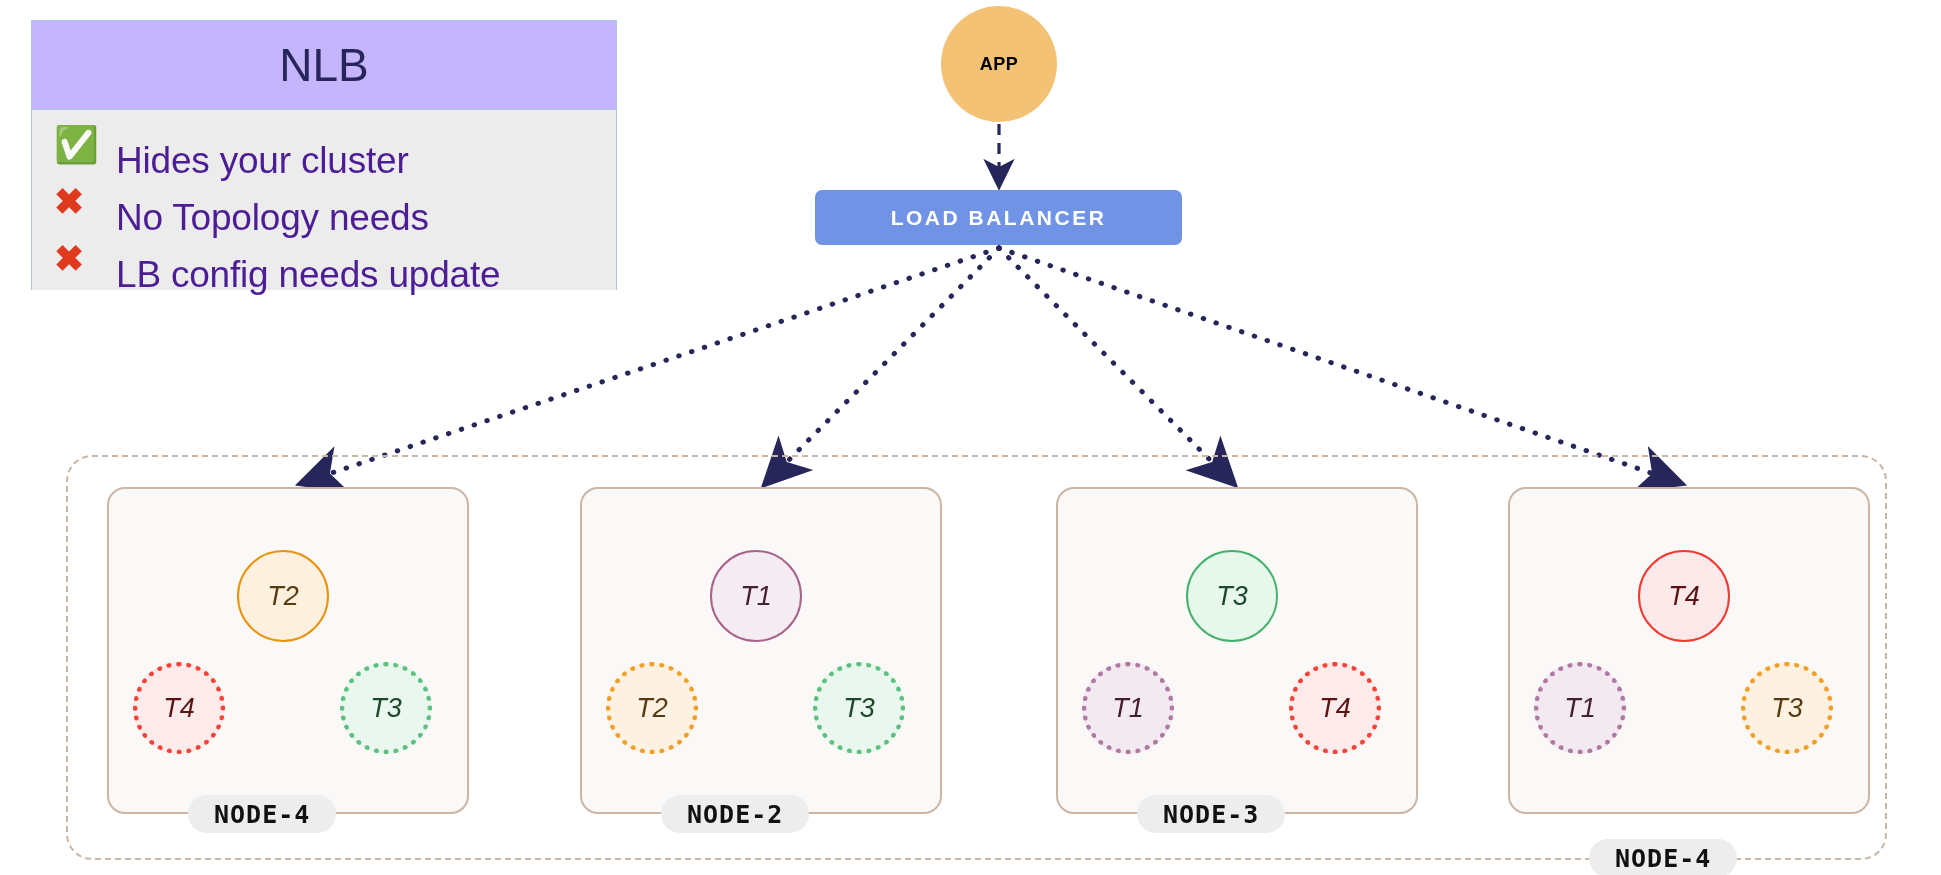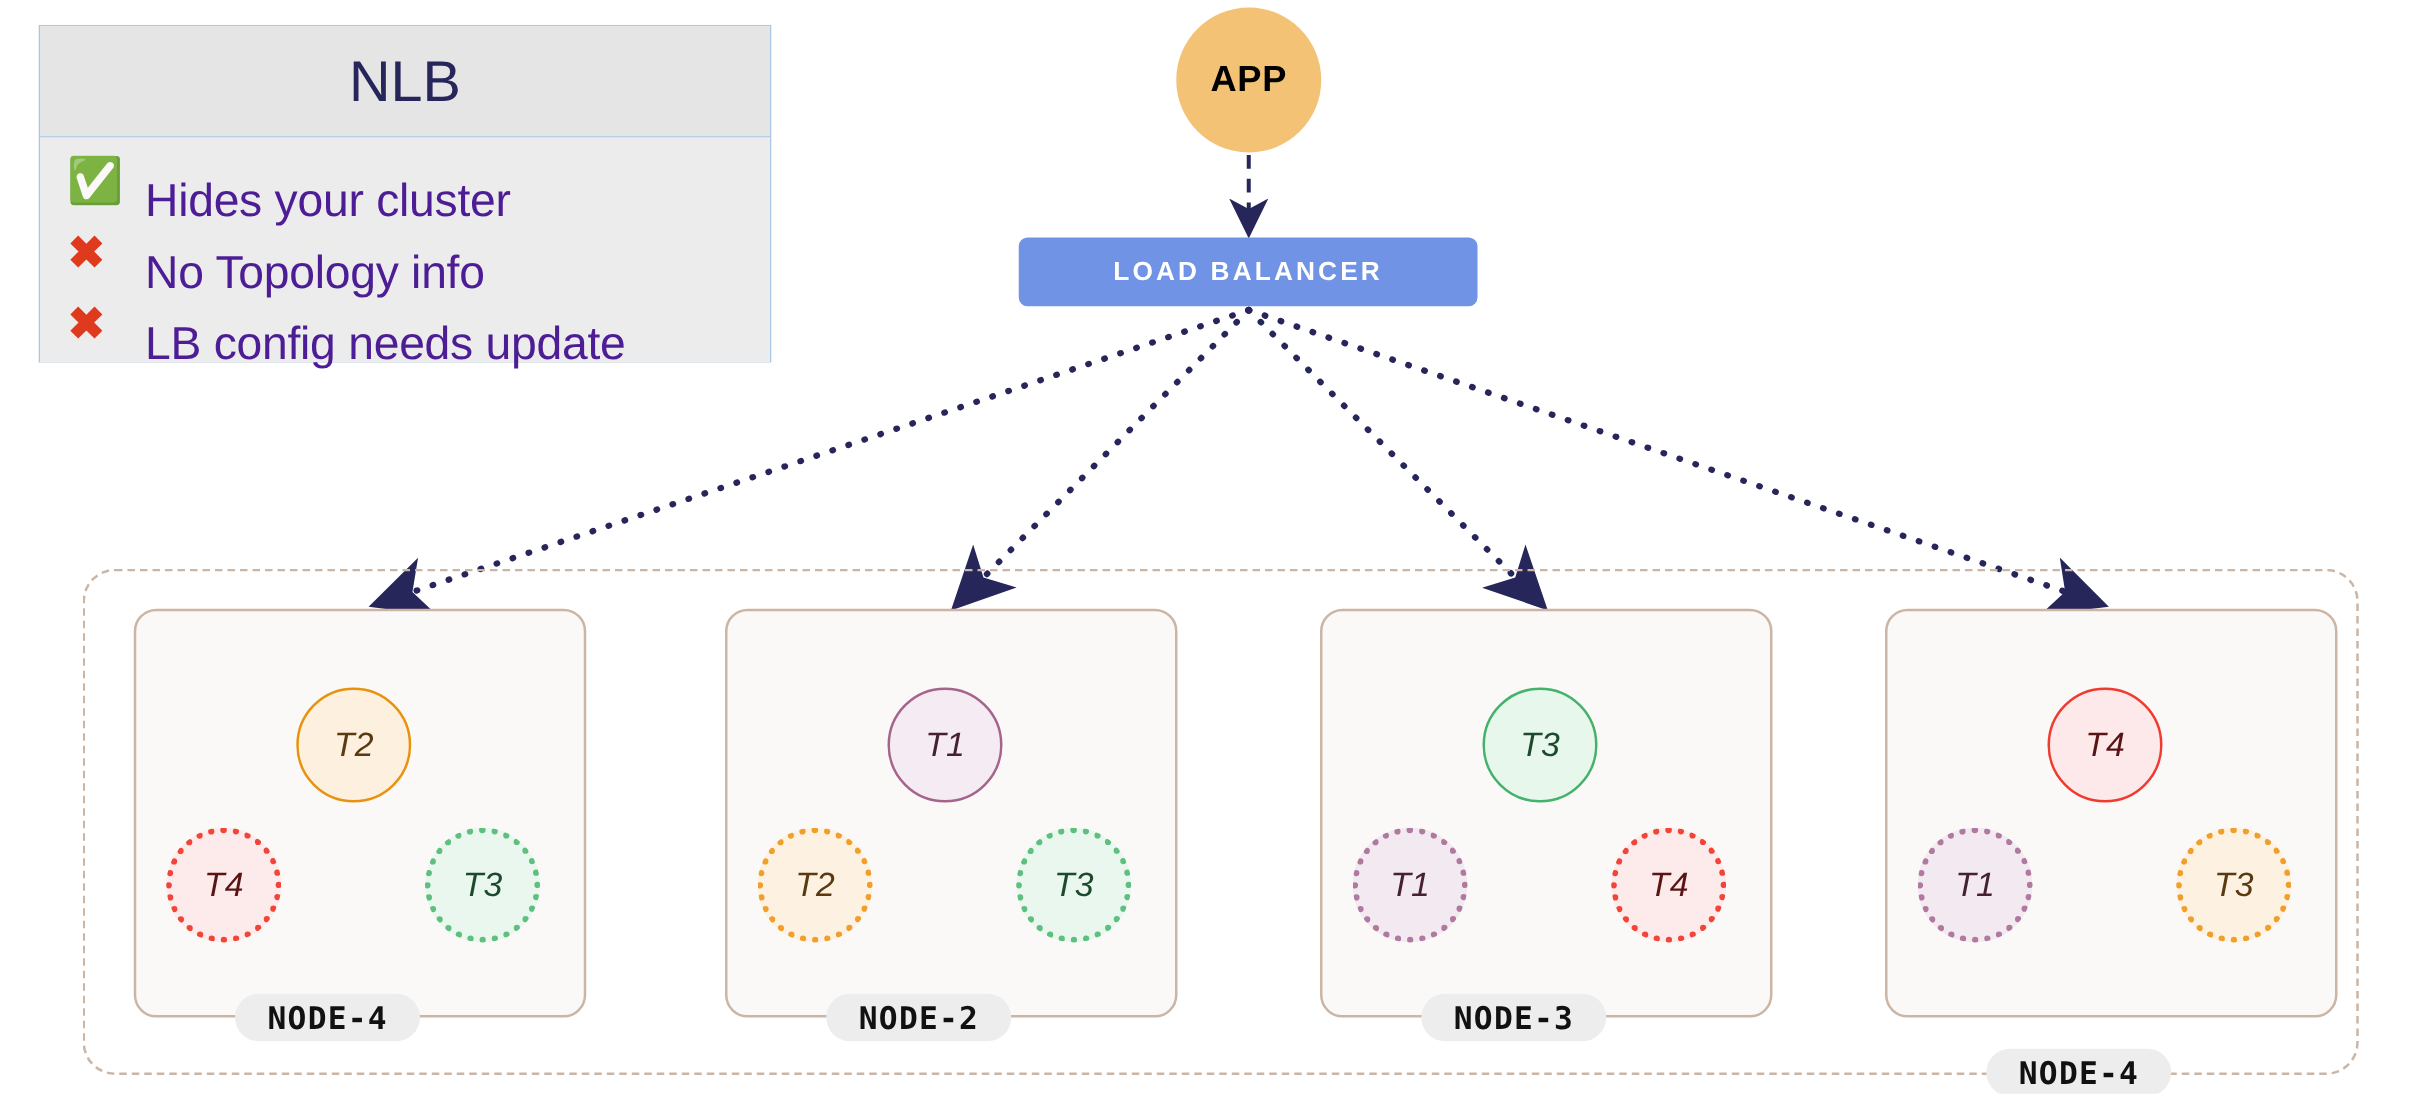--- a/index.html
+++ b/index.html
@@ -3,31 +3,31 @@
 <meta charset="utf-8">
 <style>
   html,body{margin:0;padding:0;background:#ffffff;}
   body{width:1941px;height:875px;position:relative;overflow:hidden;
        font-family:"Liberation Sans",sans-serif;}
 
   
   #legend{position:absolute;left:31px;top:20px;width:586px;height:270px;
           border:1.5px solid #a9c6e3;box-sizing:border-box;background:#ffffff;}
   #legend-title{height:88px;display:flex;align-items:center;justify-content:center;
-          font-size:46px;color:#27265a;background:#e5e5e5;
+          font-size:46px;color:#27265a;background:#c4b5fd;
           border-bottom:1.5px solid #a9c6e3;}
   #legend-body{background:#ececec;height:180px;padding:6px 0 0 22px;box-sizing:border-box;}
   .legend-row{display:flex;align-items:center;height:57px;}
   .legend-mark{width:62px;font-size:36px;line-height:1;text-align:left;}
   .mark-ok{color:#4caf20;}
   .mark-no{color:#e03a1e;font-weight:bold;}
   .legend-text{font-size:37px;color:#4c1d95;letter-spacing:-.2px;margin-top:32px;}
   #app-node{position:absolute;left:941px;top:6px;width:116px;height:116px;border-radius:50%;
             background:#f3c274;display:flex;align-items:center;justify-content:center;
-            font-size:29px;font-weight:bold;color:#000000;letter-spacing:.5px;}
+            font-size:18px;font-weight:bold;color:#000000;letter-spacing:.5px;}
 
   
   #lb{position:absolute;left:815px;top:190px;width:367px;height:55px;border-radius:7px;
       background:#7193e6;display:flex;align-items:center;justify-content:center;
       font-size:21px;font-weight:bold;color:#ffffff;letter-spacing:2.5px;}
 
   
   #cluster{position:absolute;left:66px;top:455px;width:1821px;height:405px;
            border:2.5px dashed #cbb5a5;border-radius:26px;box-sizing:border-box;}
 
@@ -81,21 +81,21 @@
   <div id="legend-title">NLB</div>
   <div id="legend-body">
 
     <div class="legend-row">
       <span class="legend-mark mark-ok">✅</span>
       <span class="legend-text">Hides your cluster</span>
     </div>
 
     <div class="legend-row">
       <span class="legend-mark mark-no">✖</span>
-      <span class="legend-text">No Topology info</span>
+      <span class="legend-text">No Topology needs</span>
     </div>
 
     <div class="legend-row">
       <span class="legend-mark mark-no">✖</span>
       <span class="legend-text">LB config needs update</span>
     </div>
 
   </div>
 </div>
 

